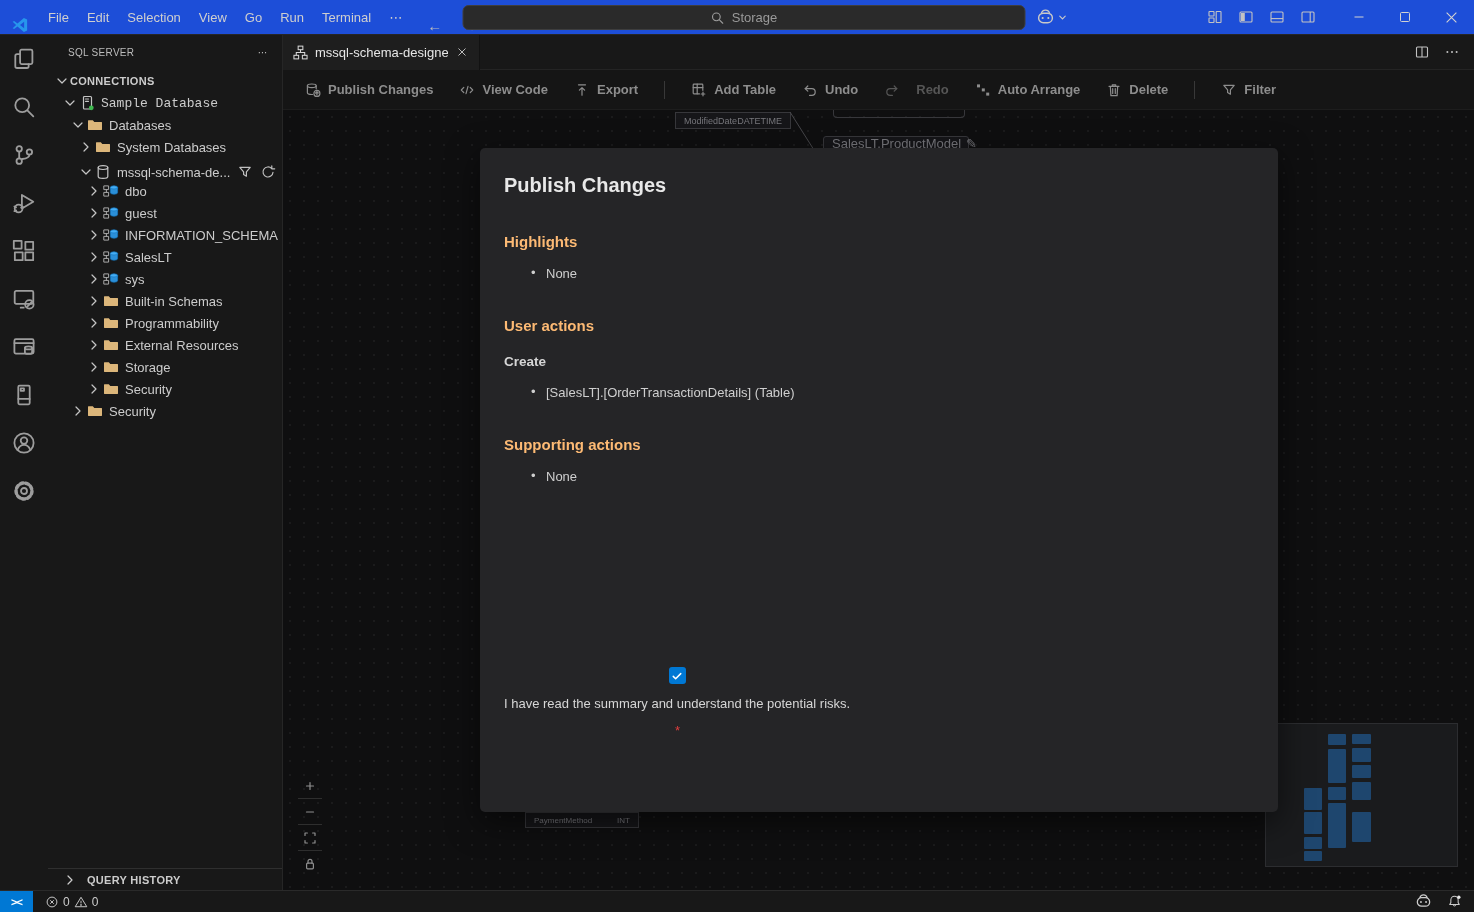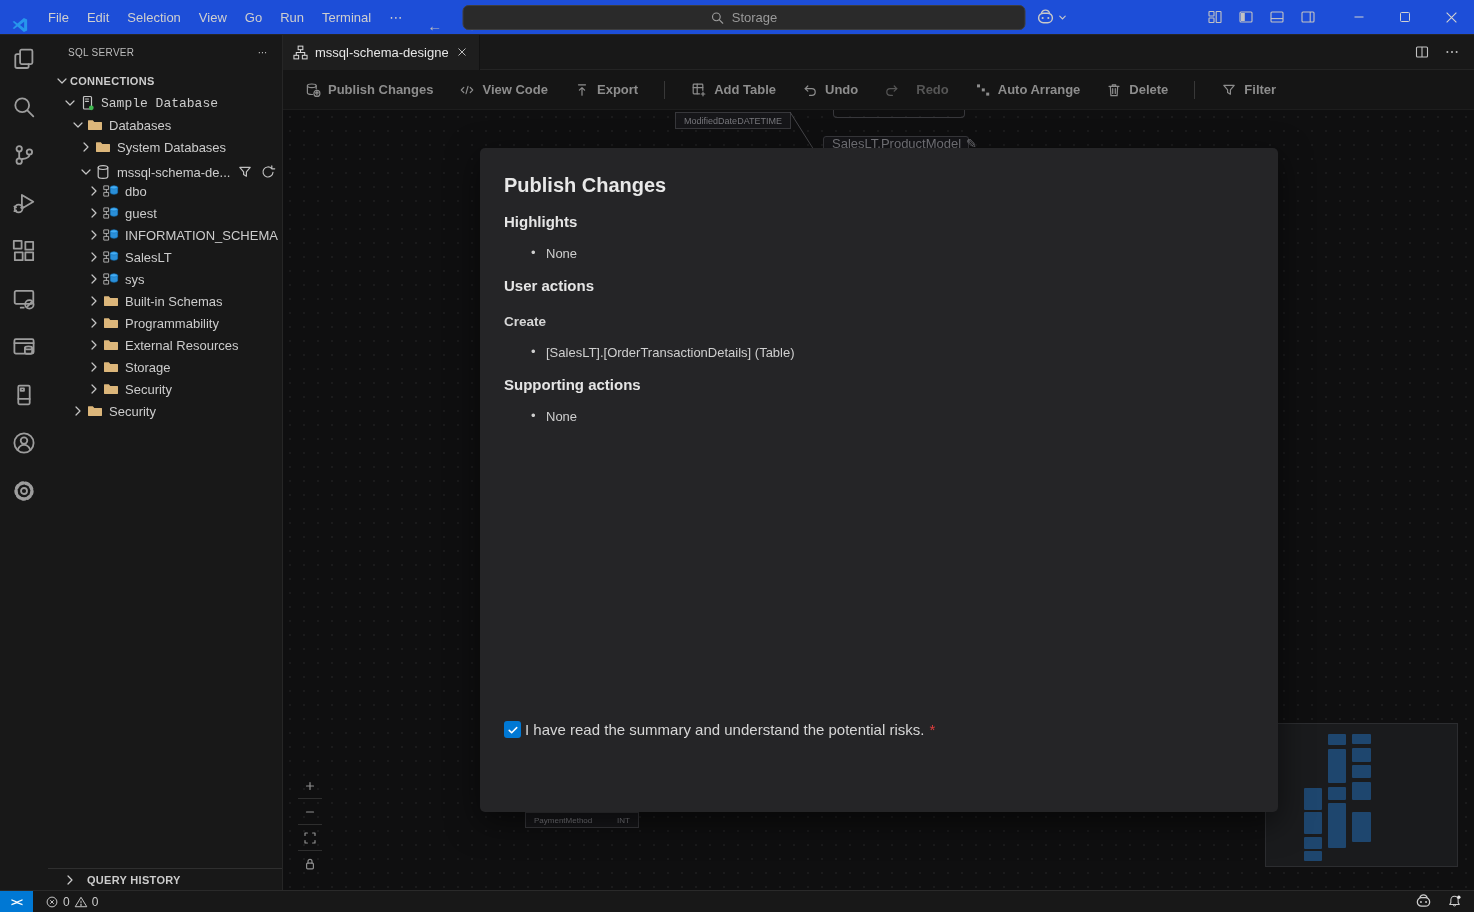--- a/index.html
+++ b/index.html
@@ -72,26 +72,26 @@
   .zc-item { height:25px; display:flex; align-items:center; justify-content:center; }
   .zc-sep { width:24px; height:1px; background:#2e2e2e; }
 
   .minimap { position:absolute; left:982px; top:613px; width:193px; height:144px; background:#1a1b1d; border:1px solid #2c2d30; }
   .mm-rect { position:absolute; background:#1e466e; border-radius:1px; }
 
   
   .dialog { position:absolute; left:480px; top:148px; width:798px; height:664px; background:#252527; border-radius:5px;
     box-shadow:0 10px 32px rgba(0,0,0,.55); z-index:40; padding:0 24px; color:#cfcfcf; }
   .dlg-title { margin-top:26px; font-size:20px; font-weight:600; color:#e8e8e8; }
-  .dlg-h2 { margin-top:16px; font-size:15px; font-weight:700; color:#e5e5e5; }
+  .dlg-h2 { margin-top:36px; font-size:15px; font-weight:700; color:#fdba74; }
   .dlg-h3 { margin-top:20px; font-size:13.5px; font-weight:700; color:#d6d6d6; }
   .dlg-ul { margin:16px 0 0 27px; list-style:none; }
   .dlg-ul li { position:relative; padding-left:15px; font-size:13px; color:#cfcfcf; }
   .dlg-ul li::before { content:"•"; position:absolute; left:0; top:-1px; }
-  .check-row { position:absolute; left:24px; bottom:74px; display:flex; align-items:center; gap:4px; font-size:15px; color:#d6d6d6; }
+  .check-row { position:absolute; left:24px; bottom:74px; display:flex; align-items:center; gap:12px; font-size:13px; color:#d6d6d6;flex-direction:column; }
   .checkbox { width:17px; height:17px; background:#0078d4; border-radius:3px; display:flex; align-items:center; justify-content:center; }
   .req { color:#e03e3e; margin-left:1px; }
   .btn-row { position:absolute; right:24px; bottom:25px; display:flex; gap:9px; }
   .btn { height:28px; padding:0 17px; border-radius:3px; font-size:13px; font-weight:600; display:flex; align-items:center; justify-content:center; }
   .btn-primary { background:#0078d4; color:#ffffff; }
   .btn-outline { background:transparent; border:1px solid #c9c9c9; color:#f2f2f2; }
 
   
   .statusbar { height:22px; background:#181818; border-top:1px solid #2a2a2a; display:flex; align-items:center; }
   .remote-ind { width:33px; height:100%; background:#0078d4; color:#ffffff; display:flex; align-items:center; justify-content:center; font-size:11px; font-weight:700; letter-spacing:-1px; }

